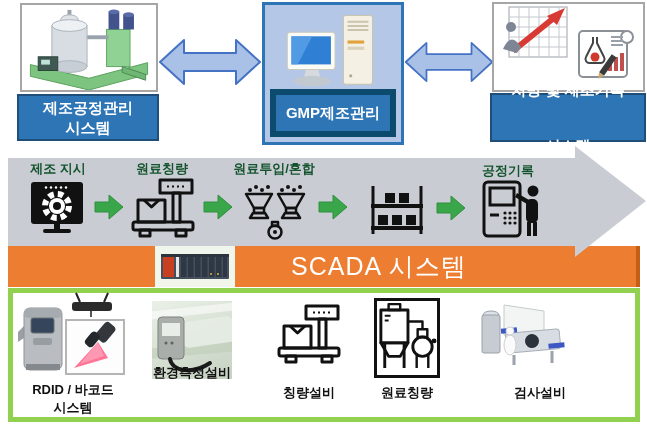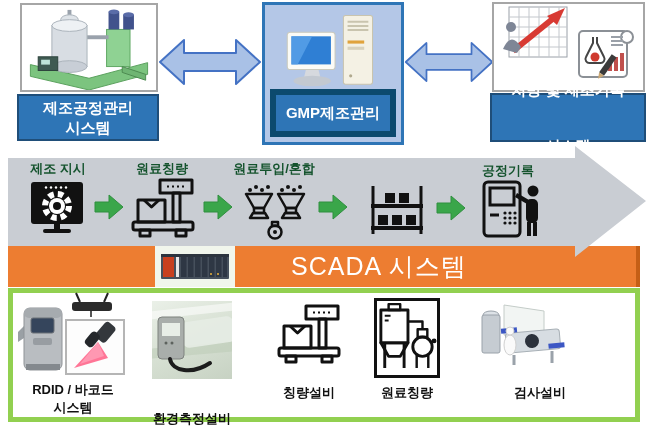--- a/index.html
+++ b/index.html
@@ -280,21 +280,21 @@
       <rect x="-4" y="6" width="90" height="8" fill="#ffffff" opacity="0.55" transform="rotate(-6 40 10)"></rect>
       <rect x="-4" y="44" width="90" height="10" fill="#b9c9b4" opacity="0.5" transform="rotate(-5 40 49)"></rect>
       <rect x="30" y="18" width="52" height="26" rx="6" fill="#e6ece4" opacity="0.9" transform="rotate(-8 56 31)"></rect>
       <rect x="6" y="16" width="26" height="42" rx="4" fill="#a9aeab" stroke="#7e837f"></rect>
       <rect x="10" y="22" width="18" height="13" fill="#e8eee7"></rect>
       <circle cx="14" cy="42" r="1.5" fill="#5d625e"></circle>
         <circle cx="20" cy="42" r="1.5" fill="#5d625e"></circle>
       <path d="M18 58 C 20 70, 40 74, 58 62" stroke="#1c1c1c" stroke-width="4" fill="none" stroke-linecap="round"></path>
     </svg>
   </div>
-  <div class="equip-label" style="left:142px;top:364px;width:100px;margin-top:46px;">환경측정설비</div>
+  <div class="equip-label" style="left:142px;top:364px;width:100px;">환경측정설비</div>
 
   <svg class="equip-graphic" style="left:276px;top:303px;" width="66" height="64" viewBox="0 0 66 62">
     <g fill="none" stroke="#111" stroke-width="3" stroke-linejoin="round">
       <rect x="30" y="2" width="32" height="13"></rect>
       <path d="M37 8.5h2 M42 8.5h2 M47 8.5h2 M52 8.5h2" stroke-width="2"></path>
       <rect x="43" y="15" width="7" height="29"></rect>
       <rect x="8" y="22" width="27" height="22"></rect>
       <path d="M14 22 L21.5 29 L29 22"></path>
       <rect x="3" y="44" width="60" height="8" rx="2"></rect>
       <rect x="10" y="52" width="10" height="6"></rect>

